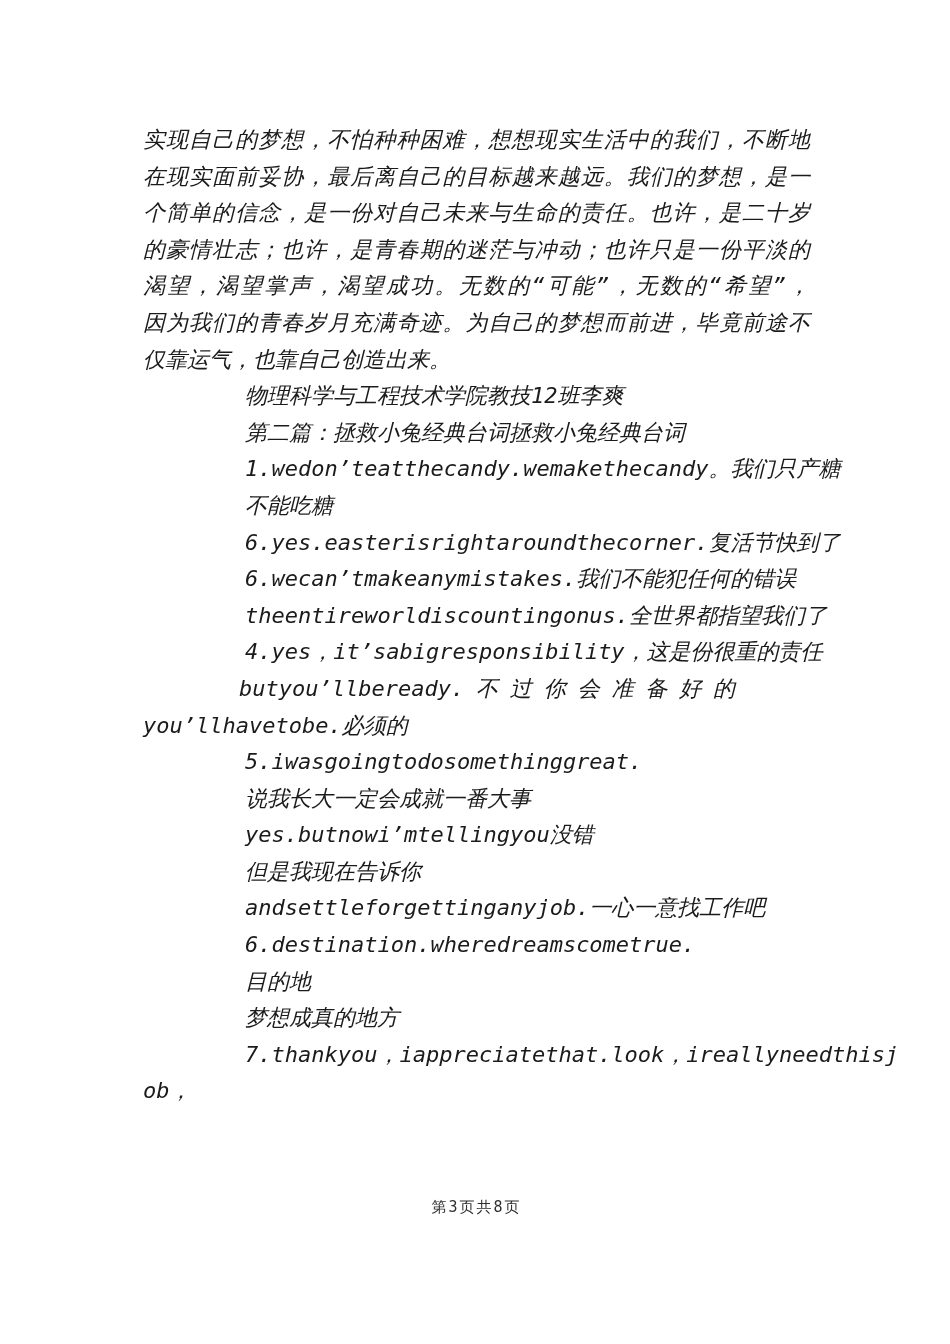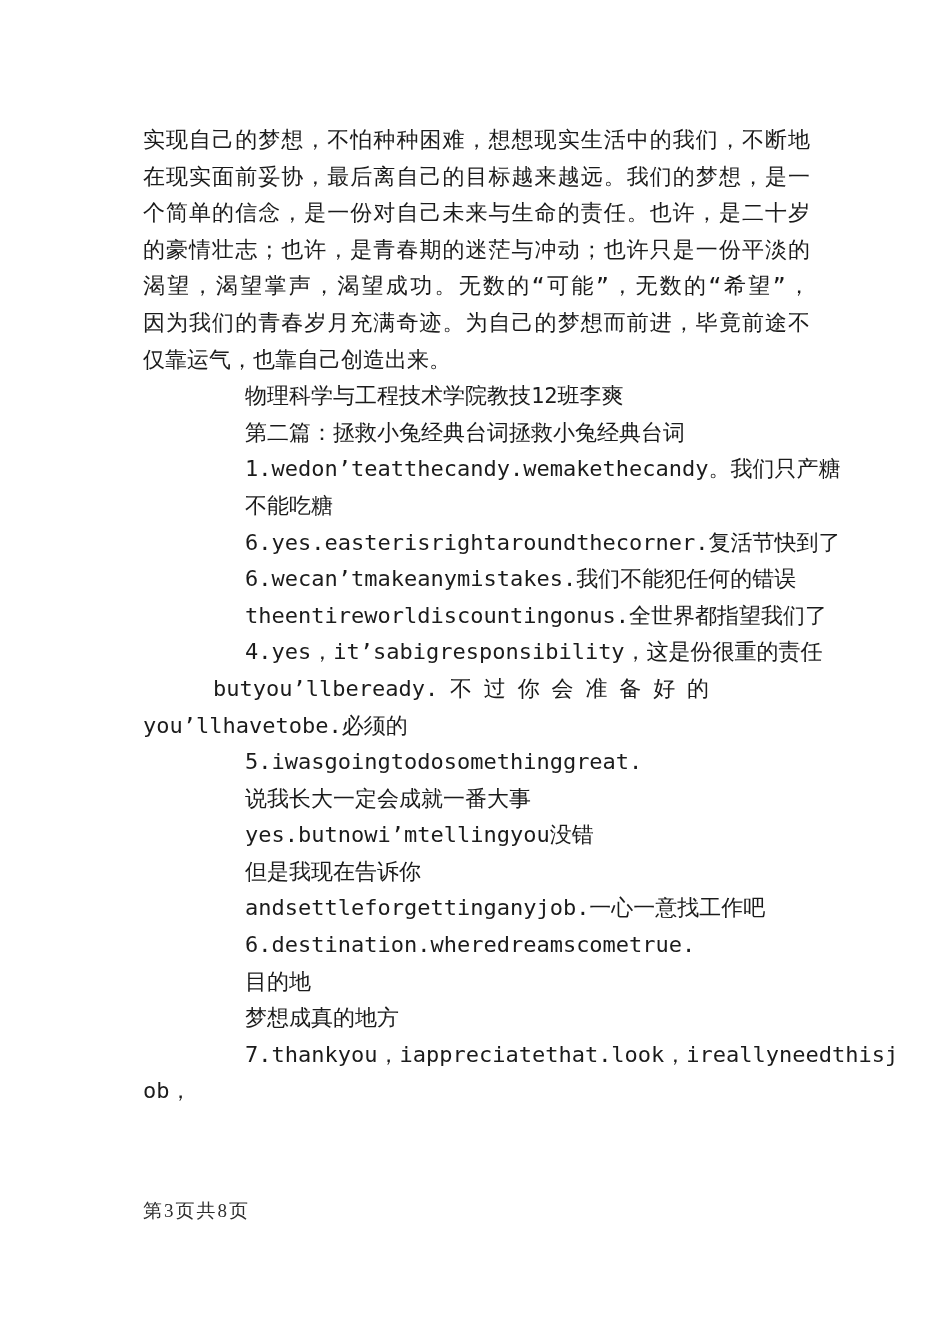--- a/index.html
+++ b/index.html
@@ -24,49 +24,49 @@
     position: absolute;
     left: 143px;
     top: 122px;
     width: 667px;
     font-size: 22px;
   }
   .line {
     line-height: 36.6px;
     height: 36.6px;
     white-space: nowrap;
+    font-style: italic;
   }
   
   .full-j {
     white-space: normal;
     text-align: justify;
     text-align-last: justify;
   }
   
   .ind {
     padding-left: 102px;
   }
   
   .deep {
-    margin-left: 70px;
+    margin-left: 96px;
     width: 496px;
     white-space: normal;
     text-align: justify;
     text-align-last: justify;
   }
   .footer {
     position: absolute;
     left: 143px;
     top: 1198px;
     width: 667px;
-    text-align: left;
-    font-size: 19px;
+    text-align: center;
+    font-size: 15px;
     letter-spacing: 2px;
     color: #2e2e2e;
-    font-family: Liberation Serif, serif;
   }
 </style>
 </head>
 <body>
 
 <div class="page">
   <div class="doc">
     <div class="line full-j">实现自己的梦想，不怕种种困难，想想现实生活中的我们，不断地</div>
     <div class="line full-j">在现实面前妥协，最后离自己的目标越来越远。我们的梦想，是一</div>
     <div class="line full-j">个简单的信念，是一份对自己未来与生命的责任。也许，是二十岁</div>

